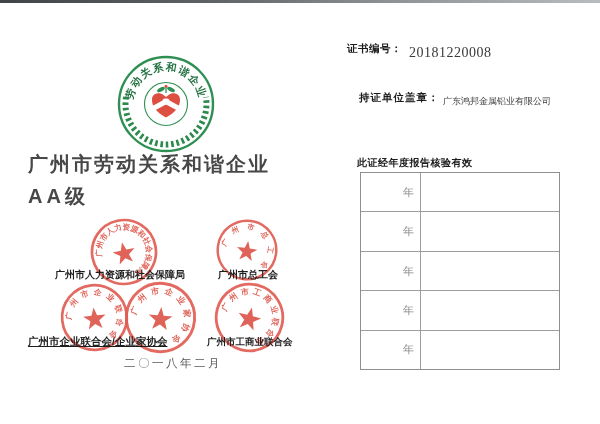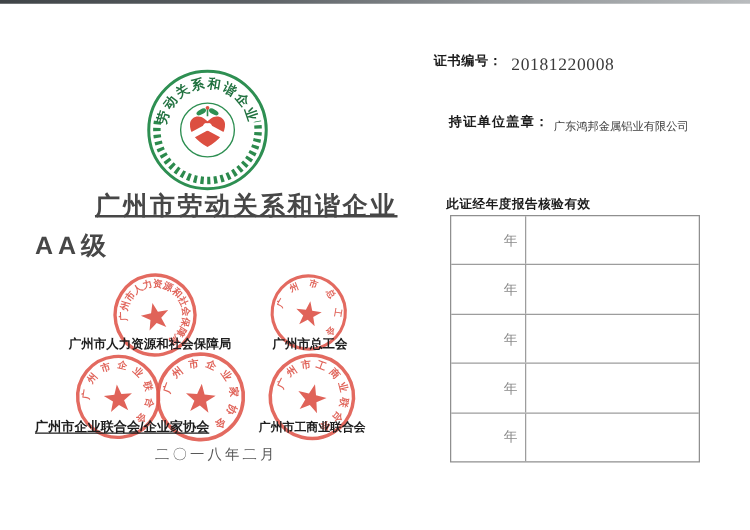--- a/index.html
+++ b/index.html
@@ -8,22 +8,22 @@
     font-family:"Liberation Sans","DejaVu Sans",sans-serif;color:#222;
   }
   .scan-edge{
     position:absolute;top:0;left:0;width:100%;height:3px;
     background:linear-gradient(90deg,#3f4447 0%,#5d6266 35%,#8e9295 65%,#b9bcbe 100%);
   }
   .abs{position:absolute;white-space:nowrap;}
 
   
   .emblem{left:116px;top:54px;width:100px;height:100px;}
-  .cert-title{left:28px;top:151px;width:290px;text-align:right;
-    font-size:20px;font-weight:bold;letter-spacing:2px;color:#474747;text-decoration:underline;}
+  .cert-title{left:28px;top:151px;width:290px;text-align:left;
+    font-size:20px;font-weight:bold;letter-spacing:2px;color:#474747;}
   .cert-grade{left:28px;top:183px;width:290px;text-align:left;
     font-size:20px;font-weight:bold;letter-spacing:4px;color:#474747;}
   .stamp{position:absolute;opacity:.9;}
   .stamp.s1{left:88px;top:216px;width:72px;height:72px;transform:rotate(-12deg);}
   .stamp.s2{left:214px;top:217px;width:66px;height:66px;transform:rotate(8deg);}
   .stamp.s3{left:58px;top:281px;width:73px;height:73px;transform:rotate(-6deg);}
   .stamp.s4{left:122px;top:279px;width:77px;height:77px;transform:rotate(5deg);}
   .stamp.s5{left:212px;top:280px;width:75px;height:75px;transform:rotate(14deg);}
   .stamp-ring{fill:none;stroke:#e05a4f;stroke-width:3;}
   .stamp-arc{fill:#dd5348;font-size:8.5px;font-weight:bold;}

